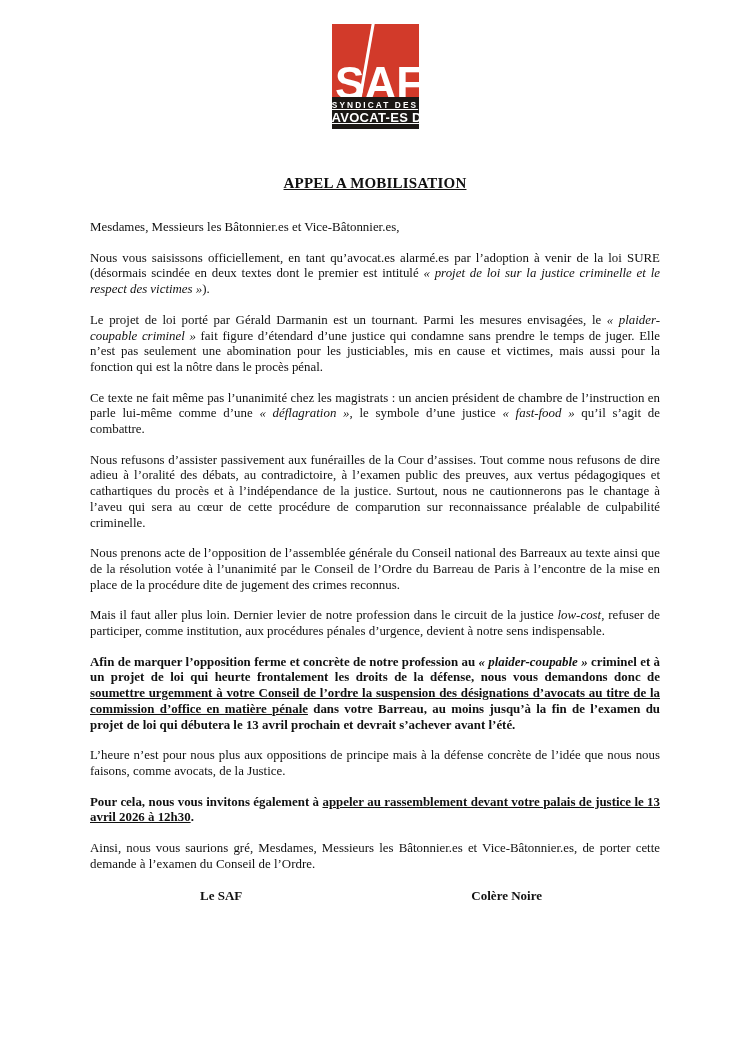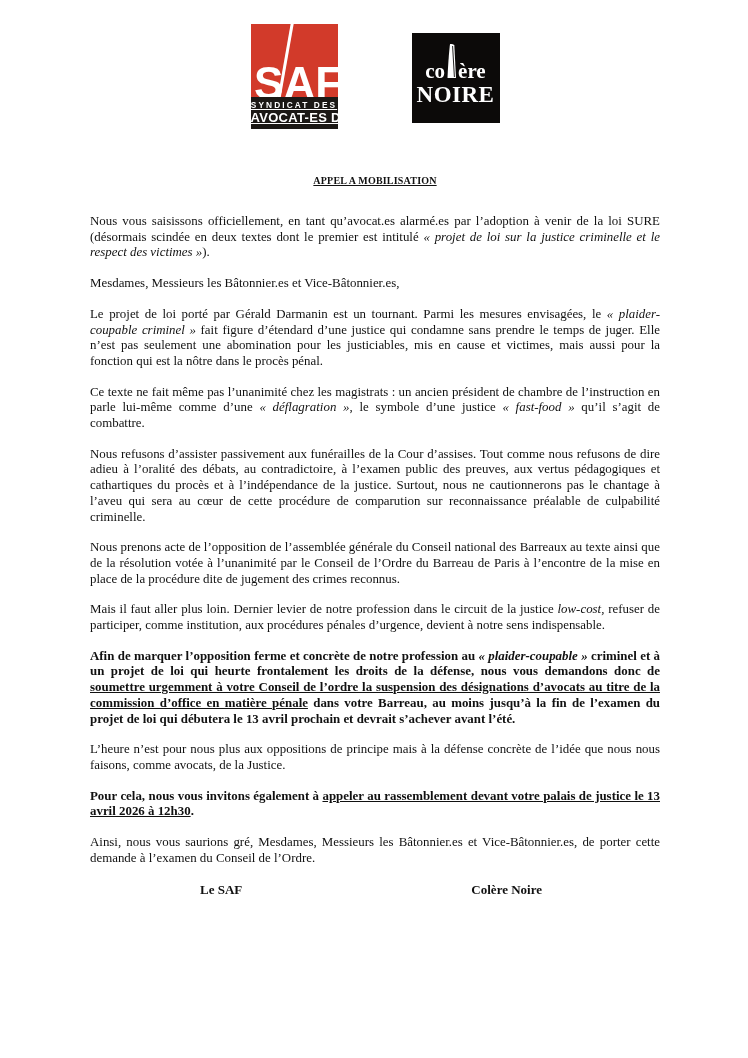--- a/index.html
+++ b/index.html
@@ -97,21 +97,21 @@
   .cn-line2 {
     font-family: "Liberation Serif", serif;
     font-weight: bold;
     font-size: 23px;
     letter-spacing: 0.5px;
     line-height: 1.1;
   }
 
   
   .title {
-    font-size: 10px;
+    font-size: 15px;
     font-weight: bold;
     text-decoration: underline;
     text-align: center;
     letter-spacing: 0.2px;
     margin: 0 0 28px 0;
   }
   .body-text { font-size: 12.9px; line-height: 15.7px; }
   .body-text p.para {
     margin: 0 0 15px 0;
     text-align: justify;
@@ -141,41 +141,28 @@
       <div class="saf-red">
         <div class="saf-slash"></div>
         <div class="saf-acronym">SAF</div>
       </div>
       <div class="saf-band">
         <div class="saf-band-l1">SYNDICAT DES</div>
         <div class="saf-band-l2">AVOCAT-ES DE FRANCE</div>
       </div>
     </div>
 
-    <div class="cn-logo">
-      <div class="cn-line1">
-        <span>co</span>
-        <span class="cn-pillar">
-          <svg width="11" height="34" viewBox="0 0 11 34" aria-hidden="true">
-            <path d="M4,0 C6,0 8,0.5 8.3,1 L10,34 L1.5,34 C2,22 3,8 4,0 Z" fill="#ffffff"></path>
-            <path d="M6.6,2 L8.4,33" stroke="#0c0a09" stroke-width="0.9" fill="none"></path>
-          </svg>
-        </span>
-        <span>ère</span>
-      </div>
-      <div class="cn-line2">NOIRE</div>
-    </div>
 
   </div>
 
   <h1 class="title">APPEL A MOBILISATION</h1>
 
   <div class="body-text">
+      <p class="para"><span>Mesdames, Messieurs les Bâtonnier.es et Vice-Bâtonnier.es,</span></p>
       <p class="para"><span>Nous vous saisissons officiellement, en tant qu’avocat.es alarmé.es par l’adoption à venir de la loi SURE (désormais scindée en deux textes dont le premier est intitulé </span><span class="italic">« projet de loi sur la justice criminelle et le respect des victimes »</span><span>).</span></p>
-      <p class="para"><span>Mesdames, Messieurs les Bâtonnier.es et Vice-Bâtonnier.es,</span></p>
       <p class="para"><span>Le projet de loi porté par Gérald Darmanin est un tournant. Parmi les mesures envisagées, le </span><span class="italic">« plaider-coupable criminel »</span><span> fait figure d’étendard d’une justice qui condamne sans prendre le temps de juger. Elle n’est pas seulement une abomination pour les justiciables, mis en cause et victimes, mais aussi pour la fonction qui est la nôtre dans le procès pénal.</span></p>
       <p class="para"><span>Ce texte ne fait même pas l’unanimité chez les magistrats : un ancien président de chambre de l’instruction en parle lui-même comme d’une </span><span class="italic">« déflagration »</span><span>, le symbole d’une justice </span><span class="italic">« fast-food »</span><span> qu’il s’agit de combattre.</span></p>
       <p class="para"><span>Nous refusons d’assister passivement aux funérailles de la Cour d’assises. Tout comme nous refusons de dire adieu à l’oralité des débats, au contradictoire, à l’examen public des preuves, aux vertus pédagogiques et cathartiques du procès et à l’indépendance de la justice. Surtout, nous ne cautionnerons pas le chantage à l’aveu qui sera au cœur de cette procédure de comparution sur reconnaissance préalable de culpabilité criminelle.</span></p>
       <p class="para"><span>Nous prenons acte de l’opposition de l’assemblée générale du Conseil national des Barreaux au texte ainsi que de la résolution votée à l’unanimité par le Conseil de l’Ordre du Barreau de Paris à l’encontre de la mise en place de la procédure dite de jugement des crimes reconnus.</span></p>
       <p class="para"><span>Mais il faut aller plus loin. Dernier levier de notre profession dans le circuit de la justice </span><span class="italic">low-cost</span><span>, refuser de participer, comme institution, aux procédures pénales d’urgence, devient à notre sens indispensable.</span></p>
       <p class="para"><span class="bold">Afin de marquer l’opposition ferme et concrète de notre profession au </span><span class="bold italic">« plaider-coupable »</span><span class="bold"> criminel et à un projet de loi qui heurte frontalement les droits de la défense, nous vous demandons donc de </span><span class="bold underline">soumettre urgemment à votre Conseil de l’ordre la suspension des désignations d’avocats au titre de la commission d’office en matière pénale</span><span class="bold"> dans votre Barreau, au moins jusqu’à la fin de l’examen du projet de loi qui débutera le 13 avril prochain et devrait s’achever avant l’été.</span></p>
       <p class="para"><span>L’heure n’est pour nous plus aux oppositions de principe mais à la défense concrète de l’idée que nous nous faisons, comme avocats, de la Justice.</span></p>
       <p class="para"><span class="bold">Pour cela, nous vous invitons également à </span><span class="bold underline">appeler au rassemblement devant votre palais de justice le 13 avril 2026 à 12h30</span><span class="bold">.</span></p>
       <p class="para"><span>Ainsi, nous vous saurions gré, Mesdames, Messieurs les Bâtonnier.es et Vice-Bâtonnier.es, de porter cette demande à l’examen du Conseil de l’Ordre.</span></p>
     </div>

